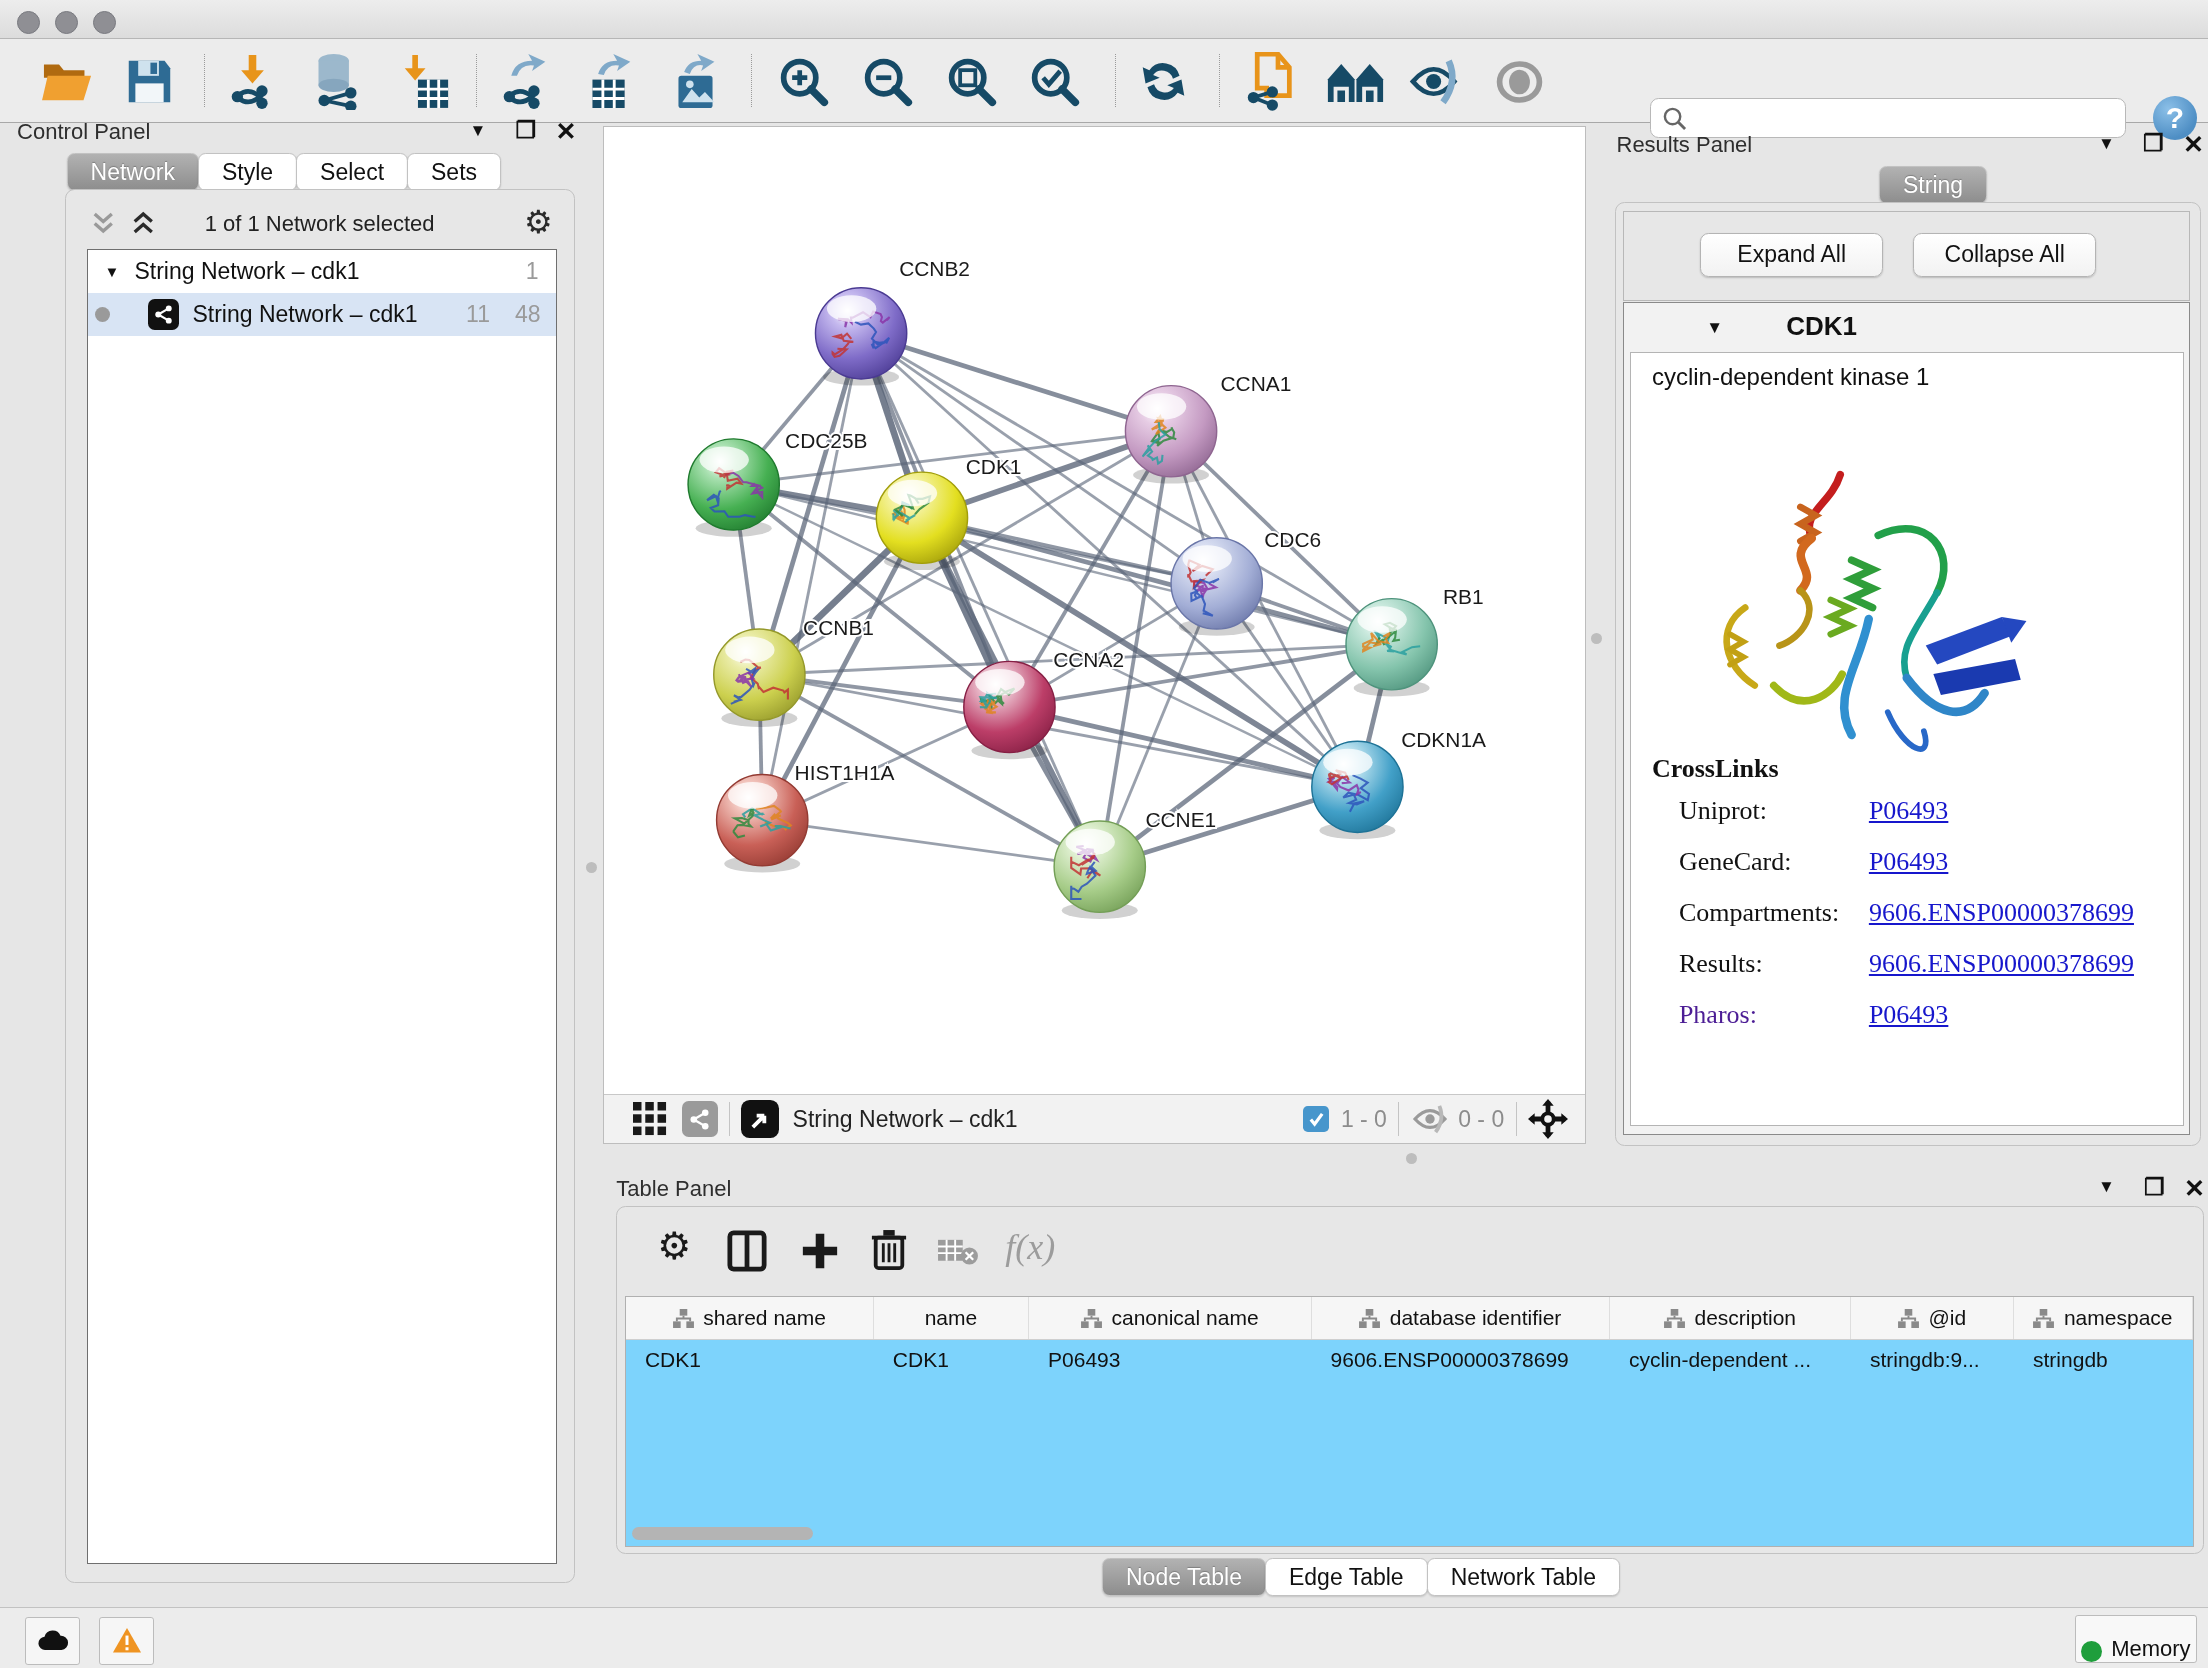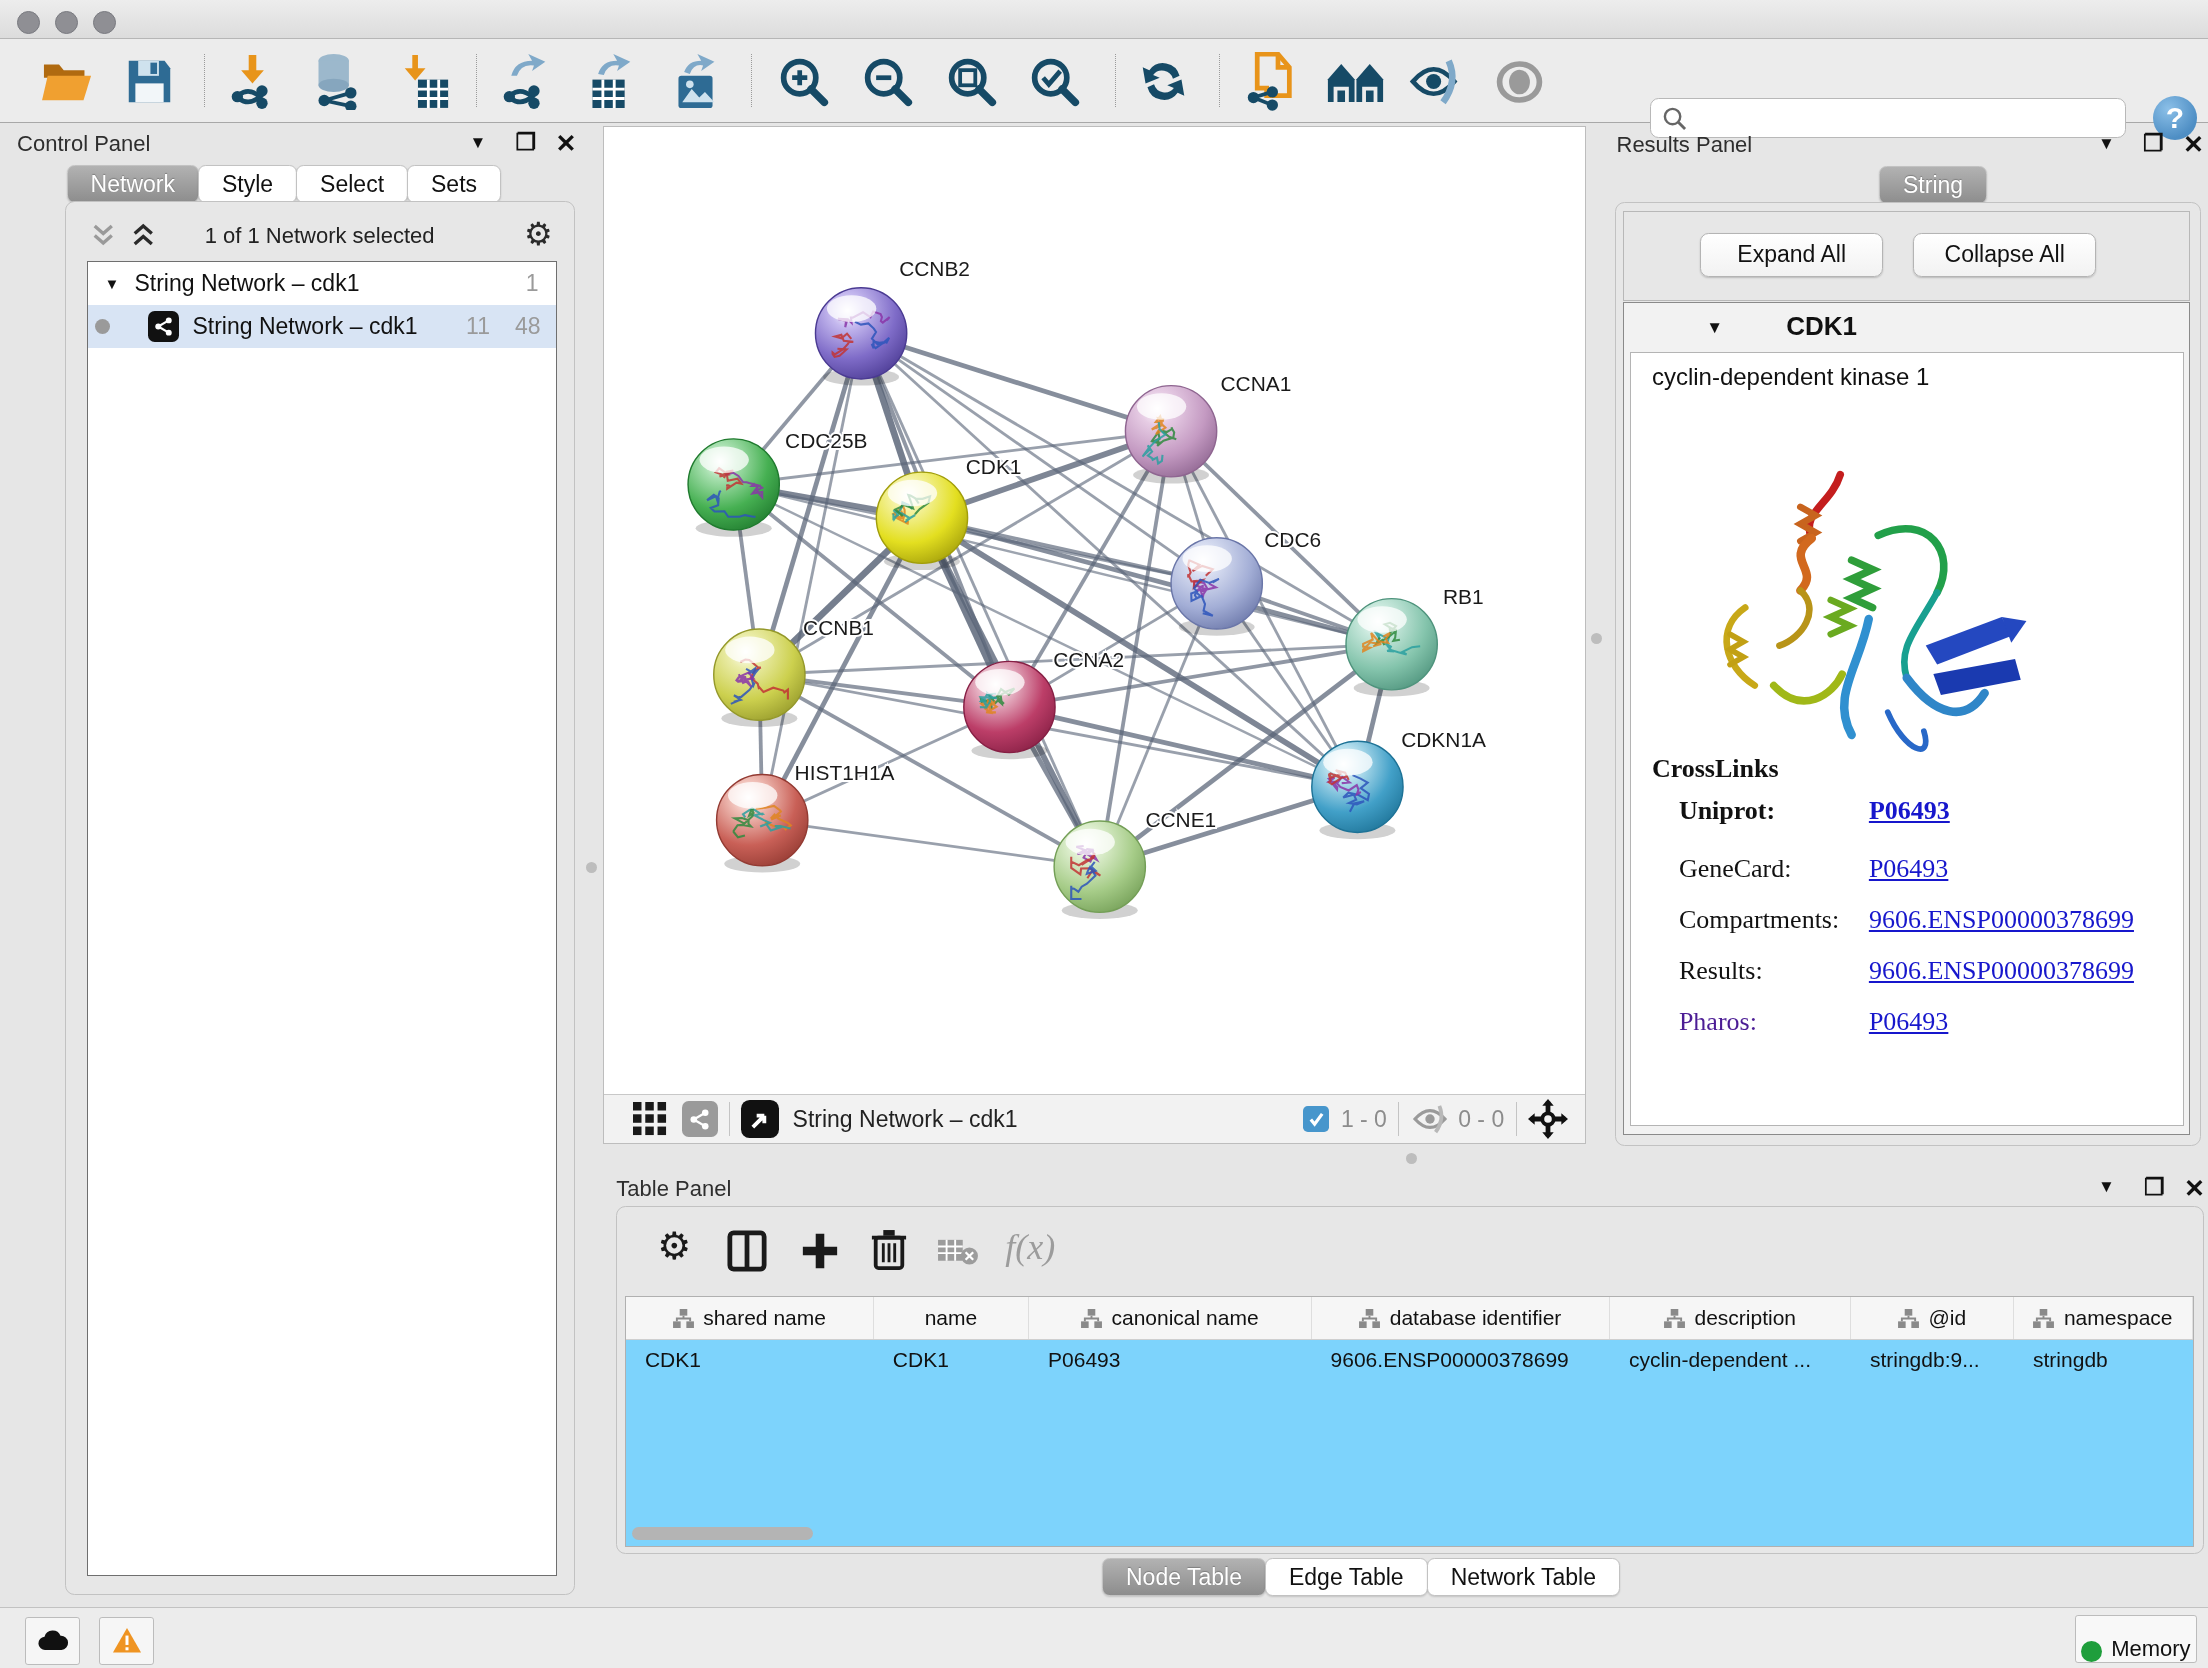--- a/index.html
+++ b/index.html
@@ -235,21 +235,21 @@
     <div class="searchbox">
       <svg width="25" height="25" viewBox="0 0 26 26">
         <circle cx="11" cy="11" r="8" fill="none" stroke="#666" stroke-width="2.5"></circle>
         <line x1="17" y1="17" x2="24" y2="24" stroke="#666" stroke-width="3"></line>
       </svg>
       <input type="text" placeholder="" style="">
     </div>
     <div class="helpbtn">?</div>
   </div>
 
-  <div class="abs" style="left:7.6px;top:127px;width:573px;height:1470px;">
+  <div class="abs" style="left:7.6px;top:115px;width:573px;height:1470px;">
     <span class="phead abs" style="left:9.5px;top:3.8px;">Control Panel</span>
     <span class="picon abs" style="left:462px;top:5.7px;font-size:17px;">▼</span>
     <span class="picon abs" style="left:508px;top:1.9px;font-size:23px;">❐</span>
     <span class="picon abs" style="left:548px;top:1.9px;font-size:25px;">✕</span>
 
     <div class="tabrow abs" style="left:59px;top:38px;"><span class="tab sel">Network</span><span class="tab">Style</span><span class="tab">Select</span><span class="tab">Sets</span></div>
 
     <div class="cbox abs" style="left:57px;top:74px;width:508px;height:1392px;">
 
       <svg class="abs" style="left:23px;top:21px;" width="28.5" height="25" viewBox="0 0 30 26">
@@ -602,21 +602,21 @@
               <path d="M230 242 C260 282 292 290 312 258" stroke="#2f86c8" stroke-width="9"></path>
               <path d="M210 278 C228 320 258 330 248 298" stroke="#2868c8" stroke-width="6"></path>
             </g>
             <path d="M250 208 L330 178 L340 198 L262 228 Z" fill="#2448c0"></path>
             <path d="M258 238 L344 222 L350 244 L266 260 Z" fill="#1a3ab0"></path>
             <path d="M330 178 L356 182 L340 205 Z" fill="#2448c0"></path>
           </svg>
 
           <span class="serif abs" style="left:21px;top:401px;font-size:26px;font-weight:bold;color:#111;">CrossLinks</span>
           <div id="crosslinks" class="abs" style="left:48px;top:443px;width:495px;">
-              <div style="display: flex; margin-bottom: 28px; font-size: 26px; font-weight: bold;">
+              <div style="display: flex; margin-bottom: 21px; font-size: 26px;">
                 <span class="serif" style="width: 190px; color: rgb(17, 17, 17);">Uniprot:</span>
                 <a class="xlink" href="#" style="font-size: 26px;">P06493</a>
               </div>
               <div style="display: flex; margin-bottom: 21px; font-size: 26px;">
                 <span class="serif" style="width: 190px; color: rgb(17, 17, 17);">GeneCard:</span>
                 <a class="xlink" href="#" style="font-size: 26px;">P06493</a>
               </div>
               <div style="display: flex; margin-bottom: 21px; font-size: 26px;">
                 <span class="serif" style="width: 190px; color: rgb(17, 17, 17);">Compartments:</span>
                 <a class="xlink" href="#" style="font-size: 26px;">9606.ENSP00000378699</a>

